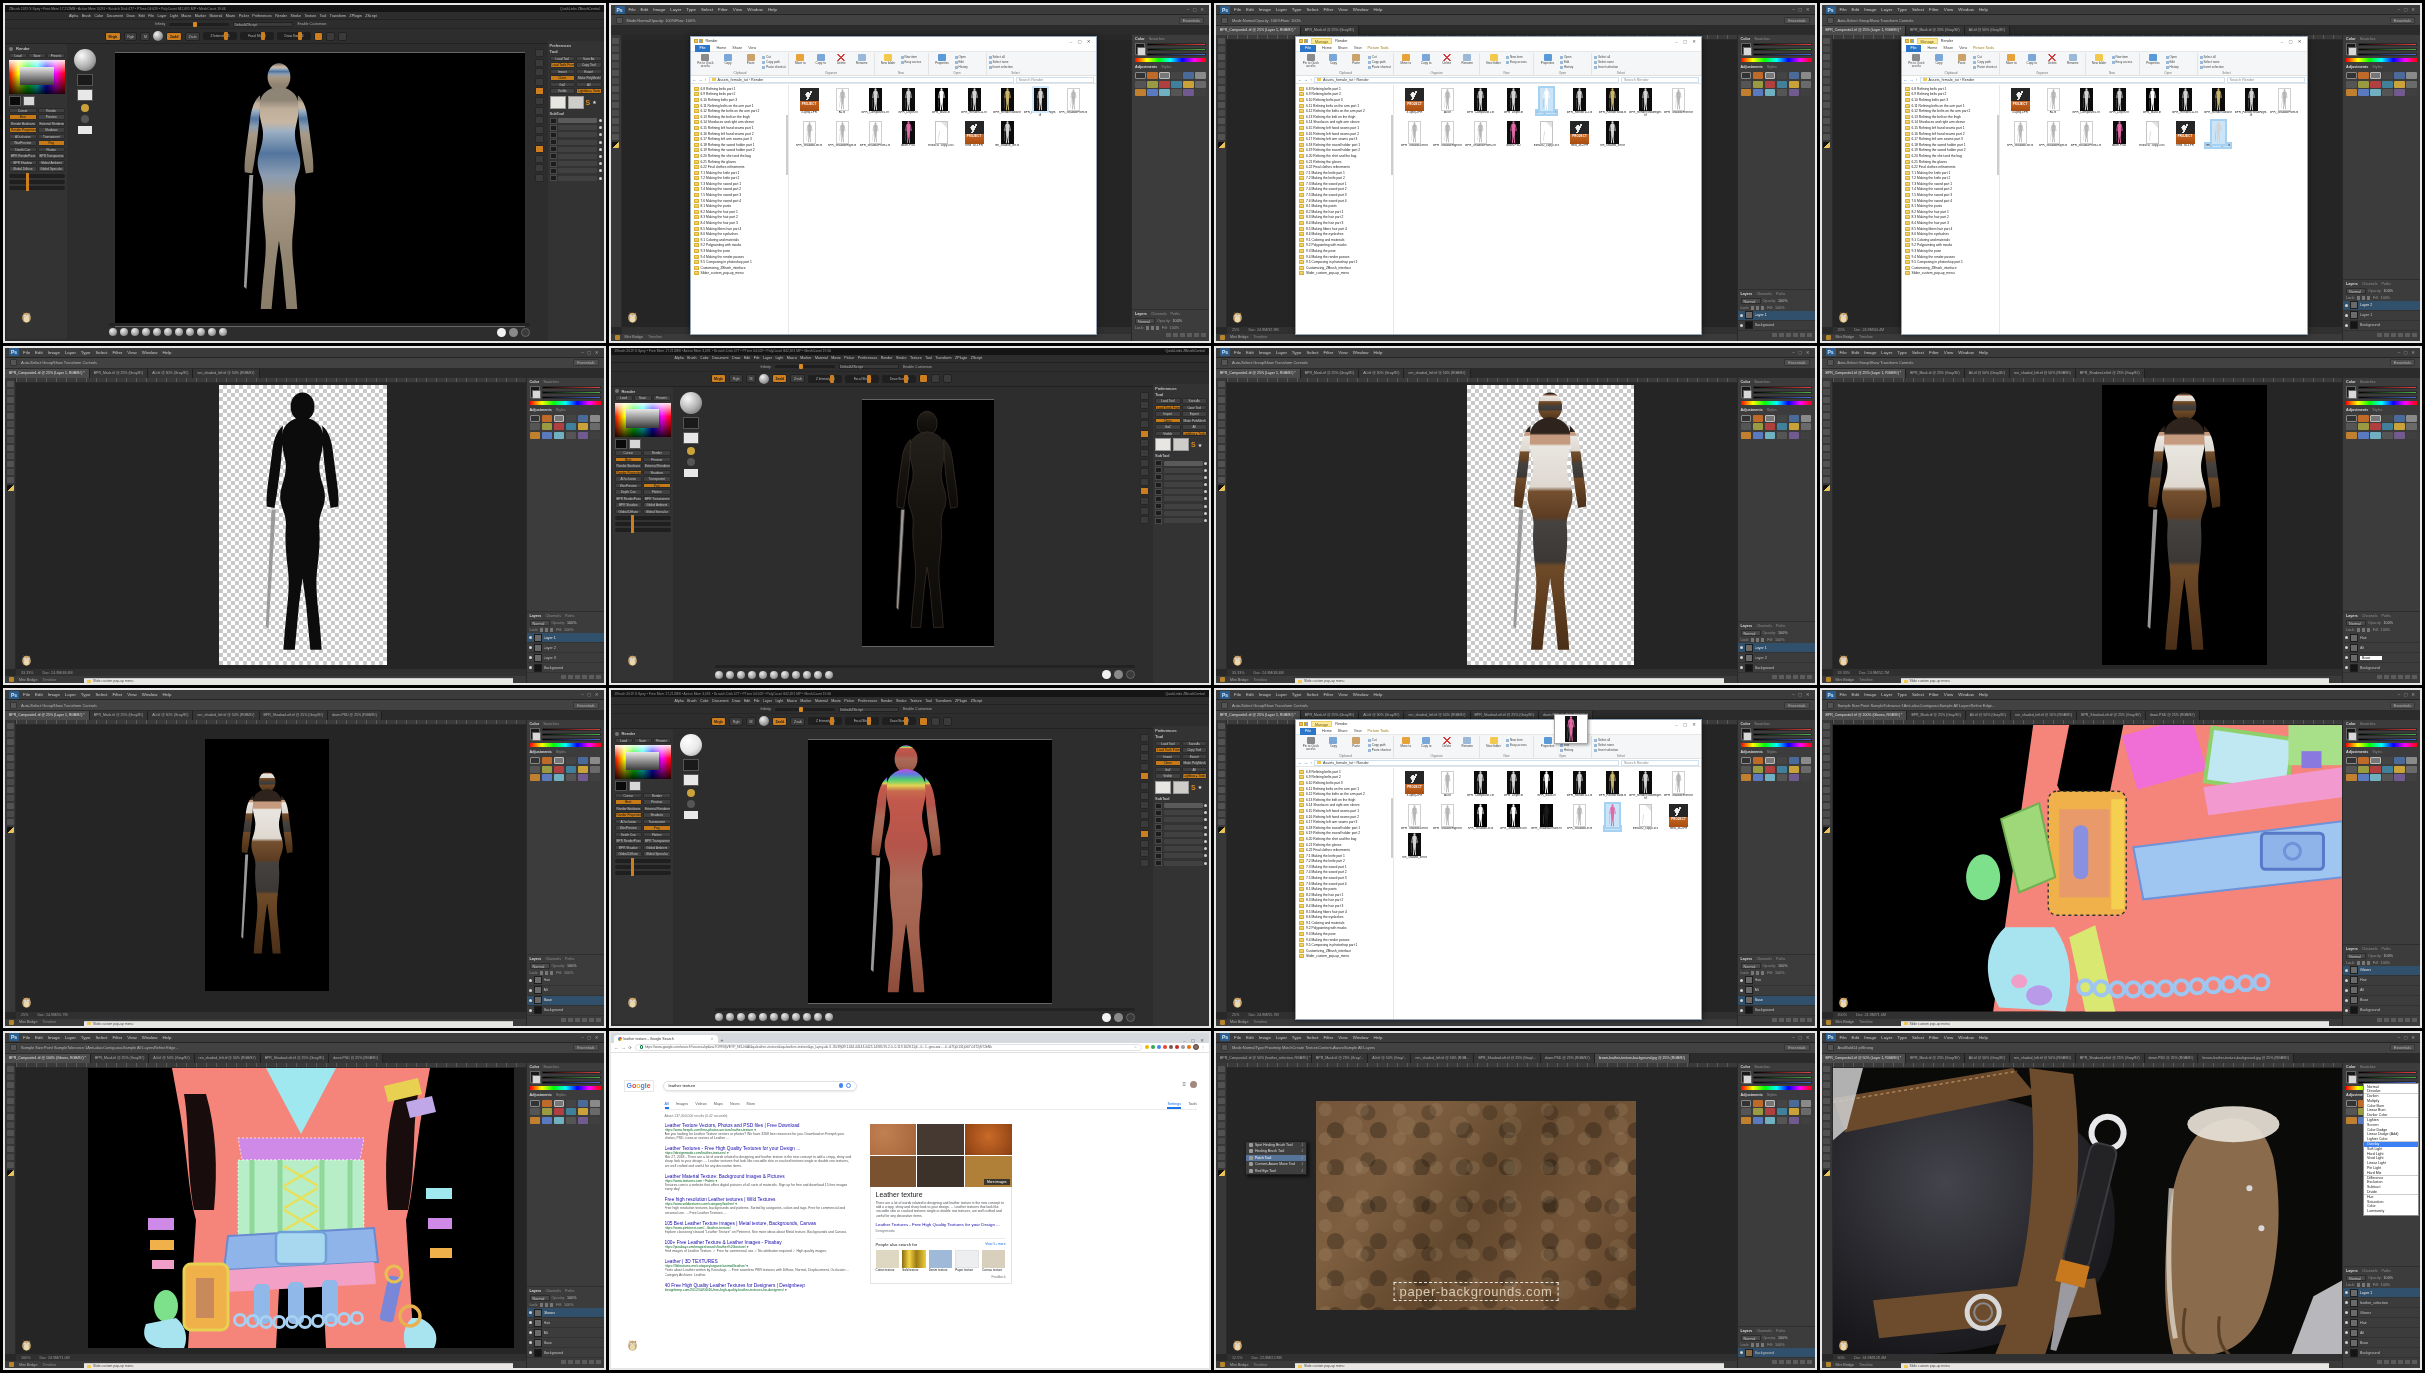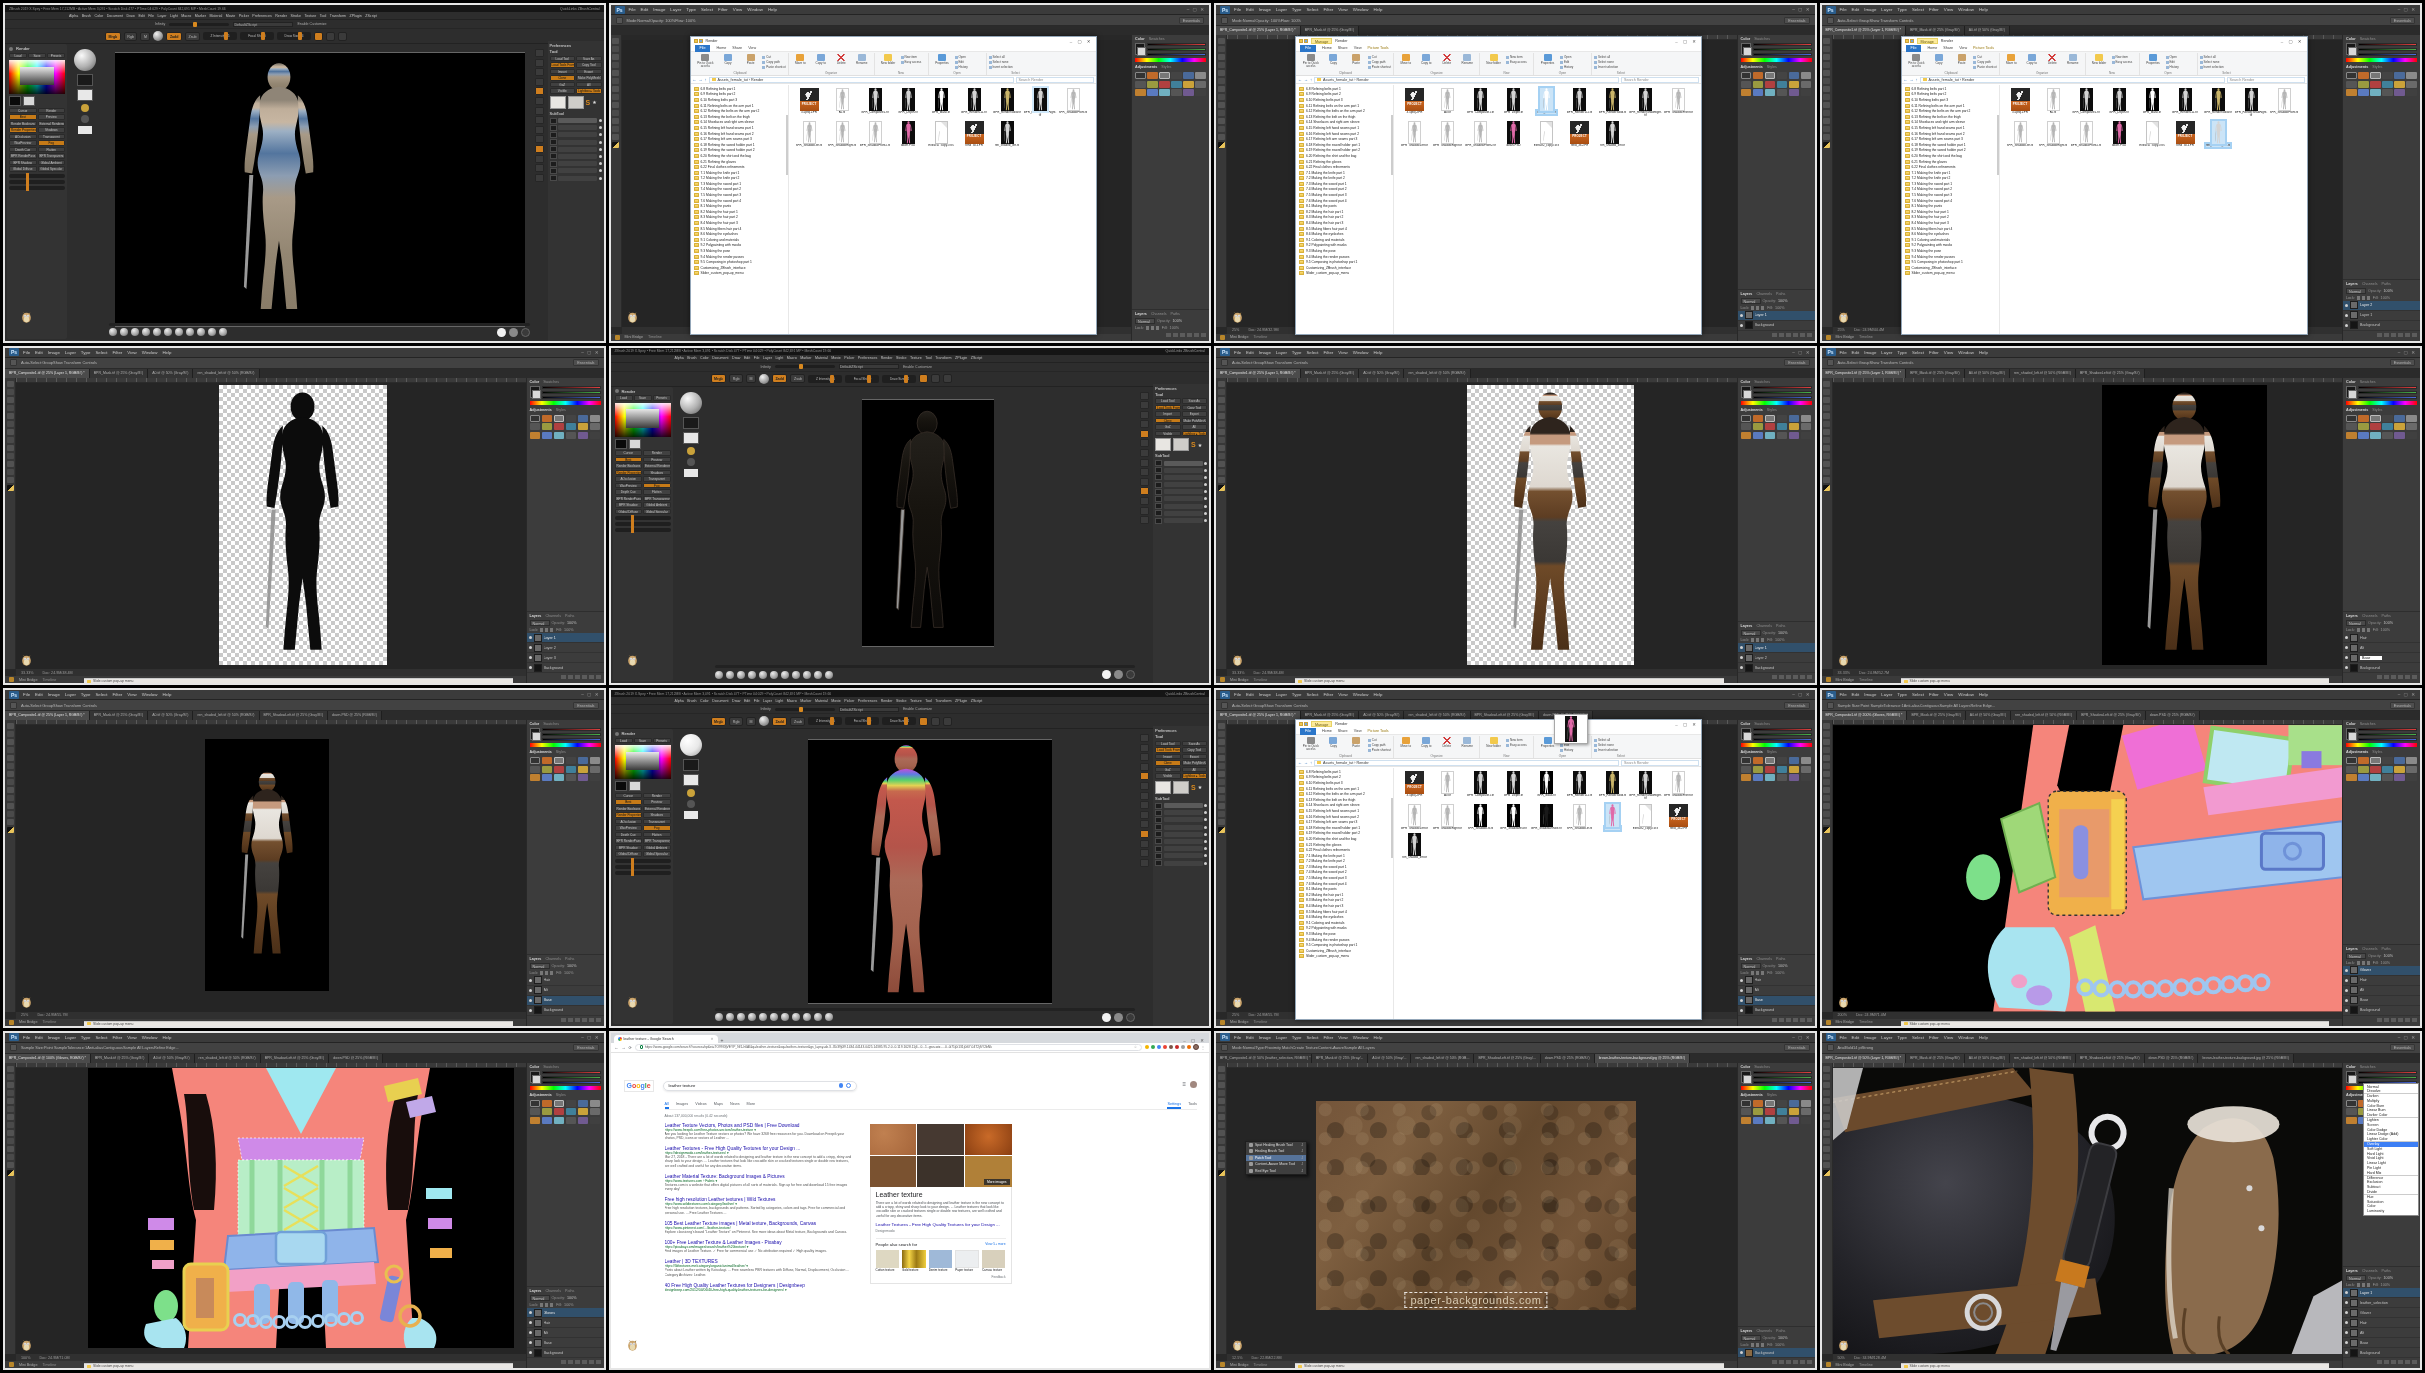--- a/index.html
+++ b/index.html
@@ -91,21 +91,21 @@
 
 .flyout{position:absolute;left:29px;top:108px;width:62px;background:#3e3e3e;border:1px solid #1e1e1e;box-shadow:2px 2px 3px rgba(0,0,0,.6);font-size:3.5px;color:#ddd;z-index:25}
 .fly{display:flex;align-items:center;gap:2px;height:6.5px;padding:0 3px}
 .fly i{width:4px;height:4px;background:#9a9a9a;border-radius:1px}
 .fly .k{margin-left:auto;color:#aaa}
 .fly.on{background:#56739a;color:#fff}
 .blendpop{position:absolute;top:50px;right:1px;width:56px;background:#fff;border:1px solid #8a8a8a;font-size:3.6px;color:#222;z-index:25;padding:1px 0}
 .bm{height:4.8px;line-height:4.8px;padding:0 3px;white-space:nowrap}
 .bm.div{border-bottom:1px solid #ccc}
 .bm.on{background:#3d7ff5;color:#fff}
-.lwm{position:absolute;left:50%;transform:translateX(-50%);bottom:2px;border:1px dashed rgba(255,255,255,.85);padding:1px 5px;color:#d8cab2;font-size:11px;letter-spacing:.6px;white-space:nowrap}
+.lwm{position:absolute;left:50%;transform:translateX(-50%);bottom:9px;border:1px dashed rgba(255,255,255,.85);padding:1px 5px;color:#d8cab2;font-size:13px;letter-spacing:.6px;white-space:nowrap}
 .leath{background:radial-gradient(circle at 25% 30%,rgba(240,220,180,.10) 0 6px,transparent 7px),radial-gradient(circle at 70% 60%,rgba(240,220,180,.08) 0 9px,transparent 10px),radial-gradient(circle at 45% 80%,rgba(0,0,0,.25) 0 8px,transparent 9px),radial-gradient(circle at 85% 25%,rgba(0,0,0,.2) 0 7px,transparent 8px),linear-gradient(125deg,#74553a 0%,#7e5f40 25%,#64492e 50%,#755639 75%,#5e4329 100%);background-size:37px 29px,53px 41px,43px 37px,61px 47px,100% 100%}
 
 .exp{position:absolute;left:79px;top:31px;width:407px;height:299px;background:#fff;border:1px solid #93a6b8;box-shadow:0 0 5px rgba(0,0,0,.55);font-size:3.7px;color:#333;z-index:10}
 .etitle{height:8px;display:flex;align-items:center;gap:3px;padding:0 3px;background:#fff}
 .eqat{display:flex;gap:1px}
 .eqat i{width:4px;height:4px;background:#f2c94c;border:1px solid #caa23a}
 .eqat i:nth-child(2){background:#7aa7d8}
 .emanage{background:#fdeb9b;border:1px solid #e8d264;padding:0 3px;color:#6a5a10;height:6px;line-height:6px}
 .ewin{margin-left:auto;color:#555;font-size:4.4px;letter-spacing:2px}
 .etabs{height:7px;display:flex;gap:6px;align-items:center;padding:0 4px;background:#fff;border-bottom:1px solid #e8e8e8}

